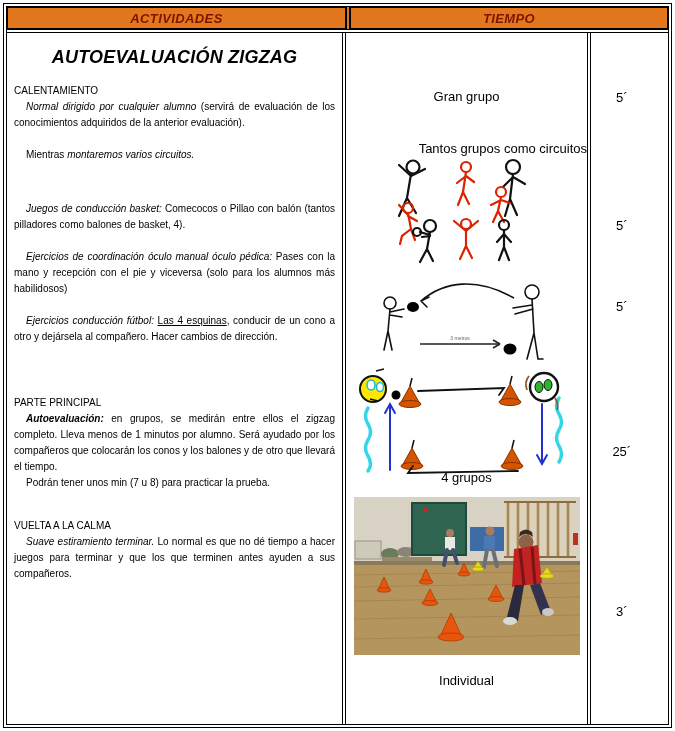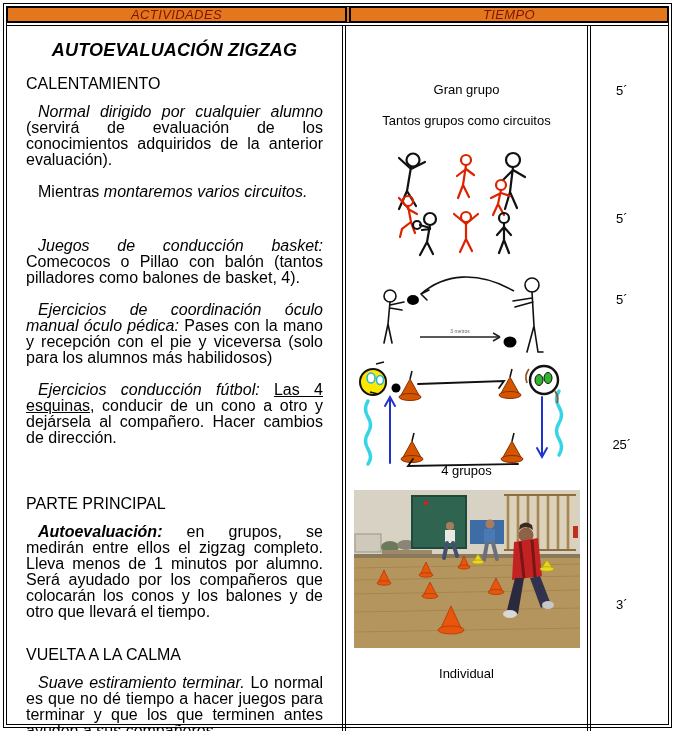--- a/index.html
+++ b/index.html
@@ -2,36 +2,36 @@
 <html><head>
 <meta charset="utf-8">
 <style>
   html,body{margin:0;padding:0;background:#fff;}
   .page{position:relative;width:675px;height:731px;background:#fff;
         font-family:"Liberation Sans",sans-serif;color:#000;}
   .tbl{position:absolute;left:3px;top:3px;right:3px;bottom:3px;
        border:4px double #000;display:flex;flex-direction:column;background:#fff;}
   .hrow{display:flex;height:22px;border-bottom:4px double #000;}
   .hcell{background:#E2771D;display:flex;align-items:center;justify-content:center;
-         font-weight:normal;font-style:italic;font-size:13px;letter-spacing:.4px;
+         font-weight:bold;font-style:italic;font-size:13px;letter-spacing:.4px;
          color:#7E1400;border-right:4px double #000;box-shadow:inset 0 0 0 1px #000;}
   .hc1{width:339px;} .hc2{width:241px;} .hc3{flex:1;border-right:none;}
   .brow{flex:1;display:flex;position:relative;}
   .cell{position:relative;}
   .c-act{width:339px;border-right:4px double #000;padding:4px 7px 0 7px;box-sizing:border-box;}
   .c-org{width:241px;border-right:4px double #000;}
   .c-tpo{flex:1;}
   .title{font-weight:bold;font-style:italic;text-align:center;font-size:18px;
          margin:10px 0 15px 0;letter-spacing:.2px;}
-  .para{margin:12px;font-size:16px;line-height:16px;text-align:justify;}
+  .para{margin:0;font-size:10px;line-height:16px;text-align:justify;}
   .indent{text-indent:12px;}
   .sp1{margin-top:16px;} .sp2{margin-top:27px;} .sp3{margin-top:38px;} .sp4{margin-top:50px;}
   .it{font-style:italic;} .bd{font-weight:bold;} .un{text-decoration:underline;}
   .orglabel{position:absolute;left:0;width:100%;text-align:center;font-size:13px;line-height:16px;}
-  .l-gran{top:56px;} .l-tantos{top:87px;} .l-4grupos{top:437px;} .l-indiv{top:640px;}
+  .l-gran{top:56px;} .l-tantos{top:108px;text-align:right;} .l-4grupos{top:437px;} .l-indiv{top:640px;}
   .drawing{position:absolute;}
   .d-figs{left:10px;top:125px;} .d-pass{left:6px;top:246px;} .d-zig{left:6px;top:335px;}
   .photo{position:absolute;left:8px;top:464px;width:226px;height:158px;overflow:hidden;}
   .tval{position:absolute;left:0;width:80%;text-align:center;font-size:13px;line-height:16px;}
   .t0{top:57px;} .t1{top:185px;} .t2{top:266px;} .t3{top:411px;} .t4{top:571px;}
 </style>
 </head>
 <body>
 
 <div class="page">
@@ -48,20 +48,21 @@
         <div class="title">AUTOEVALUACIÓN ZIGZAG</div>
         <div>
             <p class="para sp0"><span>CALENTAMIENTO</span></p>
             <p class="para sp0 indent"><span class="it">Normal dirigido por cualquier alumno</span><span> (servirá de evaluación de los conocimientos  adquiridos  de la anterior evaluación).</span></p>
             <p class="para sp1 indent"><span>Mientras </span><span class="it">montaremos varios circuitos.</span></p>
             <p class="para sp3 indent"><span class="it">Juegos de conducción basket:</span><span> Comecocos o Pillao con balón (tantos  pilladores  como  balones  de  basket, 4).</span></p>
             <p class="para sp1 indent"><span class="it">Ejercicios de coordinación óculo manual óculo pédica:</span><span> Pases con la mano y recepción con el pie y viceversa (solo para los alumnos más habilidosos)</span></p>
             <p class="para sp1 indent"><span class="it">Ejercicios conducción fútbol:</span><span> </span><span class="un">Las 4 esquinas</span><span>,  conducir de un cono a otro y dejársela al compañero.   Hacer cambios de dirección.</span></p>
             <p class="para sp4"><span>PARTE PRINCIPAL</span></p>
             <p class="para sp0 indent"><span class="it bd">Autoevaluación:</span><span>  en grupos,  se medirán  entre  ellos el zigzag completo. Lleva menos de 1 minutos  por alumno. Será ayudado por los compañeros  que colocarán los conos y los balones y de otro que llevará el tiempo.</span></p>
+            <p class="para sp0 indent"><span>Podrán tener unos min (7 u 8) para practicar la prueba.</span></p>
             <p class="para sp2"><span>VUELTA A LA CALMA</span></p>
             <p class="para sp0 indent"><span class="it">Suave estiramiento terminar.</span><span>   Lo normal es que no dé tiempo  a hacer  juegos  para terminar  y que  los que terminen  antes  ayuden  a sus compañeros.</span></p>
           </div>
       </div>
 
       <div class="cell c-org">
         <div class="orglabel l-gran">Gran grupo</div>
         <div class="orglabel l-tantos">Tantos grupos como circuitos</div>
 
         <svg class="drawing d-figs" width="215" height="115" viewBox="0 0 215 115">

